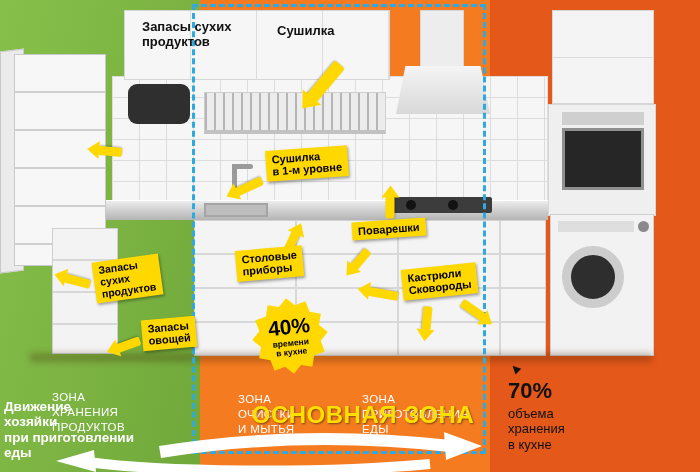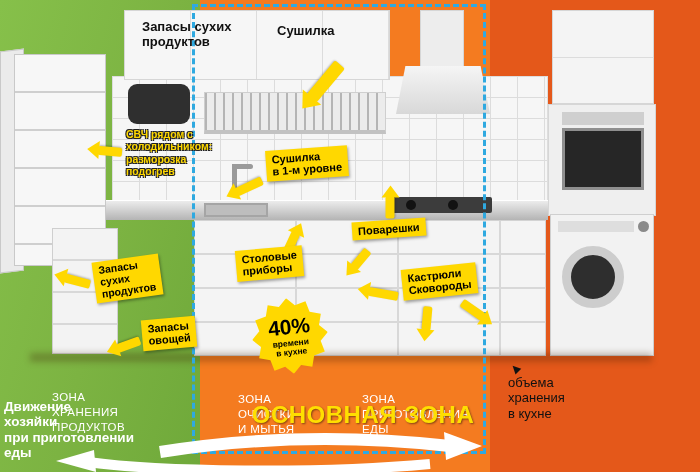--- a/index.html
+++ b/index.html
@@ -155,24 +155,20 @@
   <div class="cooktop"></div>
   <div class="burner b1"></div>
   <div class="burner b2"></div>
   <div class="base-shadow"></div>
 
   <div class="main-zone-dash"></div>
 
   <div class="cab-label lbl-dry-top pre">Запасы сухих
 продуктов</div>
   <div class="cab-label lbl-dishes">Сушилка</div>
-  <div class="mw-note pre">СВЧ рядом с
-холодильником:
-разморозка
-подогрев</div>
 
   <div class="callout c-dryer pre">Сушилка
 в 1-м уровне</div>
   <div class="callout c-cutlery pre">Столовые
 приборы</div>
   <div class="callout c-ladles pre">Поварешки</div>
   <div class="callout c-pots pre">Кастрюли
 Сковороды</div>
   <div class="callout c-dry-left pre">Запасы
 сухих
@@ -210,20 +206,21 @@
 И МЫТЬЯ</div>
   <div class="zone-caption z-cooking pre">ЗОНА
 ПРИГОТОВЛЕНИЯ
 ЕДЫ</div>
   <div class="z-main">ОСНОВНАЯ ЗОНА</div>
 
   <div class="lower-tier">
     <div class="lt-row">
       <span class="lt-arrow">▲</span>
     </div>
+    <span class="lt-pct">70%</span>
     <span class="lt-cap pre">объема
 хранения
 в кухне</span>
   </div>
 
   <svg class="white-arrows" viewBox="0 0 700 472" xmlns="http://www.w3.org/2000/svg">
     <path d="M160 452 C 260 436, 360 436, 450 446" stroke="#ffffff" stroke-width="12" fill="none"></path>
     <polygon points="444,432 482,446 446,460" fill="#ffffff"></polygon>
     <path d="M430 464 C 320 474, 160 472, 88 462" stroke="#ffffff" stroke-width="10" fill="none"></path>
     <polygon points="94,450 56,461 96,472" fill="#ffffff"></polygon>

